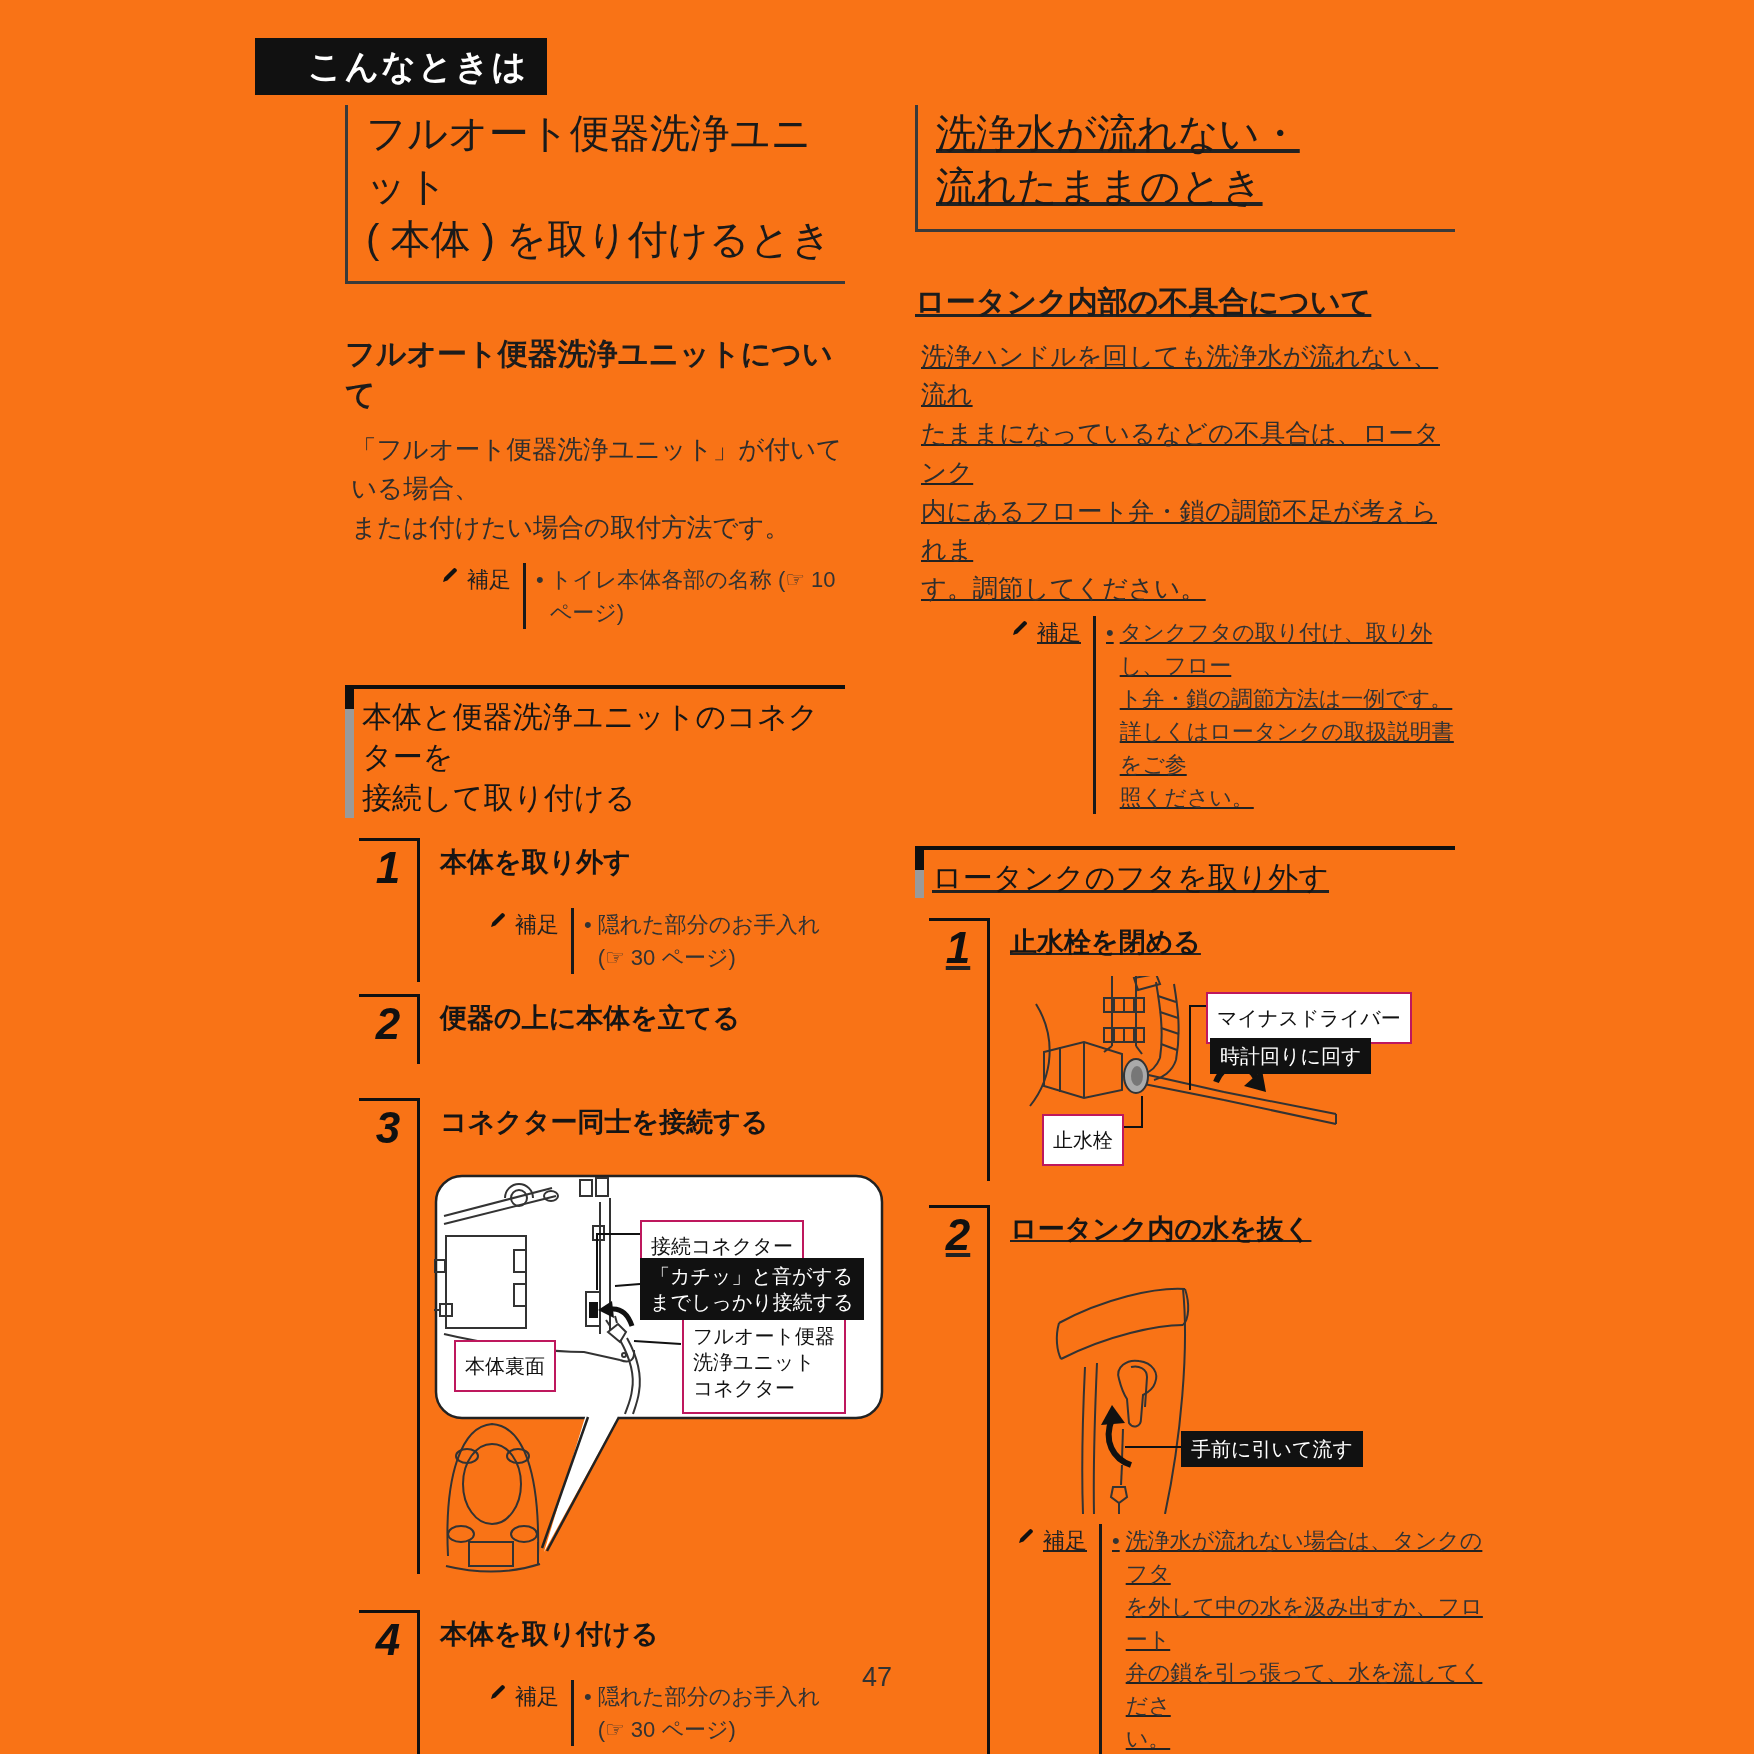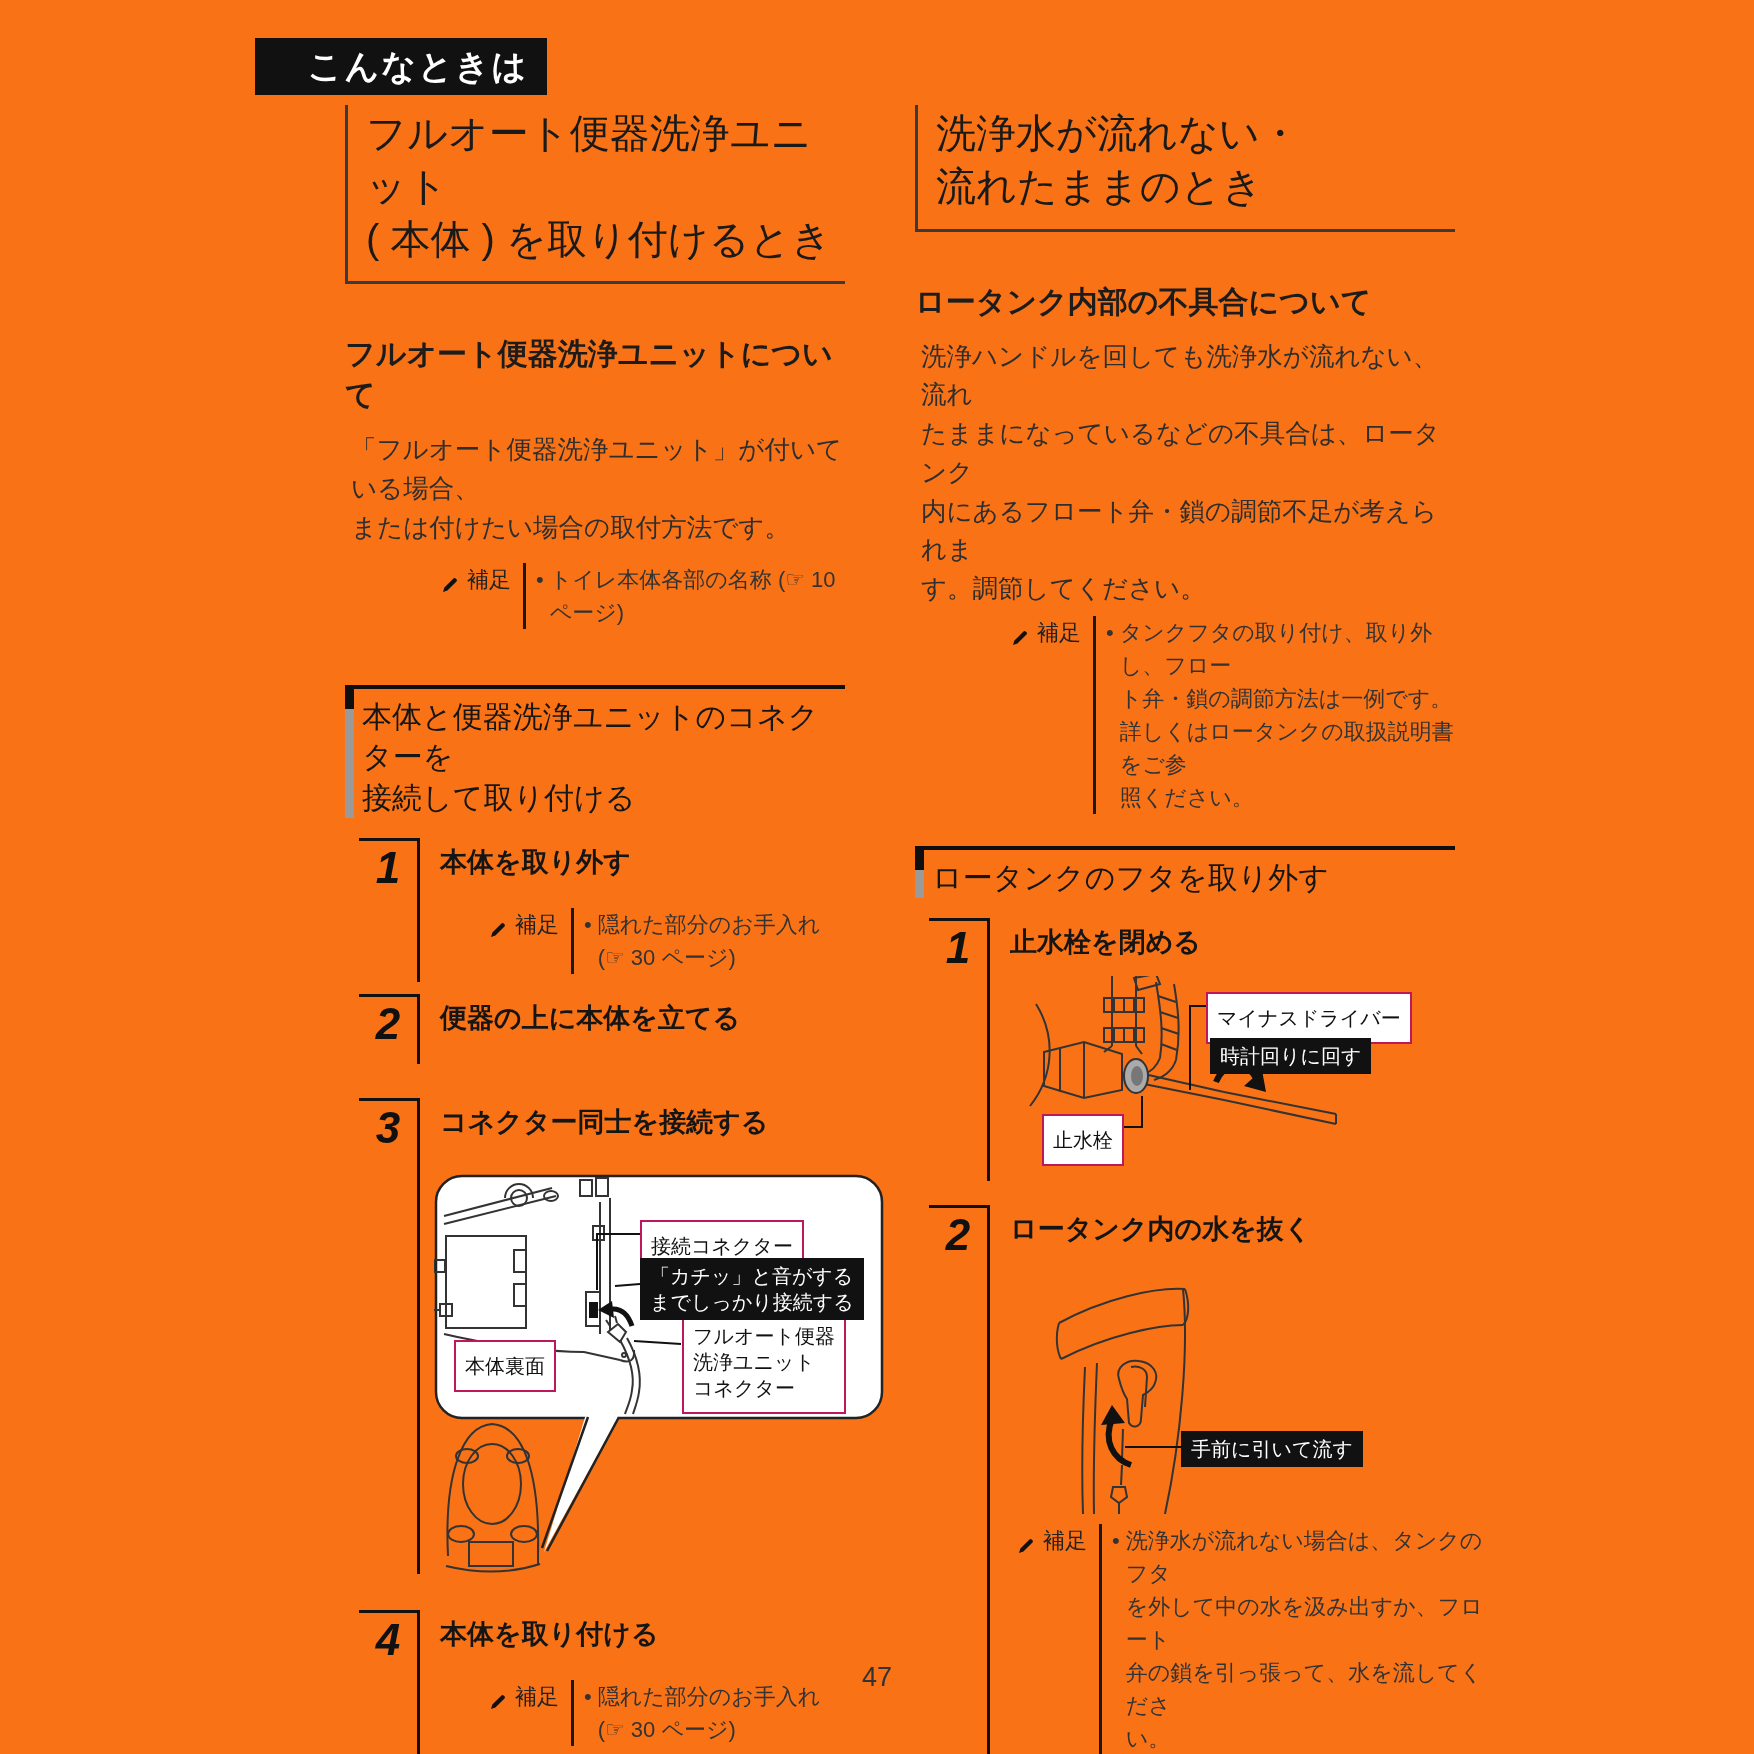--- a/index.html
+++ b/index.html
@@ -7,32 +7,32 @@
   #page{position:relative;width:1754px;height:1754px;background:#f97316;overflow:hidden;}
 
   
   .badge{position:absolute;left:255px;top:38px;width:292px;height:57px;background:#111;
          color:#fff;font-size:34px;font-weight:bold;display:flex;align-items:center;
          justify-content:center;padding-left:34px;box-sizing:border-box;letter-spacing:2px;}
 
   
   .col{position:absolute;top:105px;}
   .col-left{left:345px;width:500px;}
-  .col-right{left:915px;width:540px;}
+  .col-right{left:915px;width:540px;text-decoration:underline;}
 
   .title-block{border-left:3px solid #3a3a3a;border-bottom:3px solid #3a3a3a;
                padding:2px 0 16px 18px;font-size:40px;line-height:1.32;font-weight:500;
                color:#1a1a1a;white-space:pre-line;}
 
   .about{margin-top:50px;}
   .about-h{font-size:30px;font-weight:600;color:#1c1c1c;margin:0 0 14px 0;}
   .body-text{font-size:25.5px;line-height:1.52;color:#2e2e2e;white-space:pre-line;padding-left:6px;}
 
   .note{display:flex;align-items:flex-start;font-size:22px;color:#333;}
-  .note-head{display:flex;align-items:flex-end;gap:7px;padding-right:12px;white-space:nowrap;
+  .note-head{display:flex;align-items:flex-start;gap:7px;padding-right:12px;white-space:nowrap;
              padding-top:2px;color:#222;}
   .note-body{border-left:3px solid #1a1a1a;padding-left:10px;display:flex;gap:6px;}
   .note-lines{white-space:pre-line;line-height:1.5;}
   .bullet{line-height:1.5;}
 
   .sec-header{position:relative;border-top:4px solid #0f0f0f;padding:8px 0 6px 17px;
               font-size:30px;line-height:1.35;font-weight:500;color:#161616;white-space:pre-line;}
   .sec-header::before{content:"";position:absolute;left:0;top:0;bottom:6px;width:9px;
               background:linear-gradient(180deg,#0f0f0f 0 20px,#9a9a9a 20px 100%);}
 

